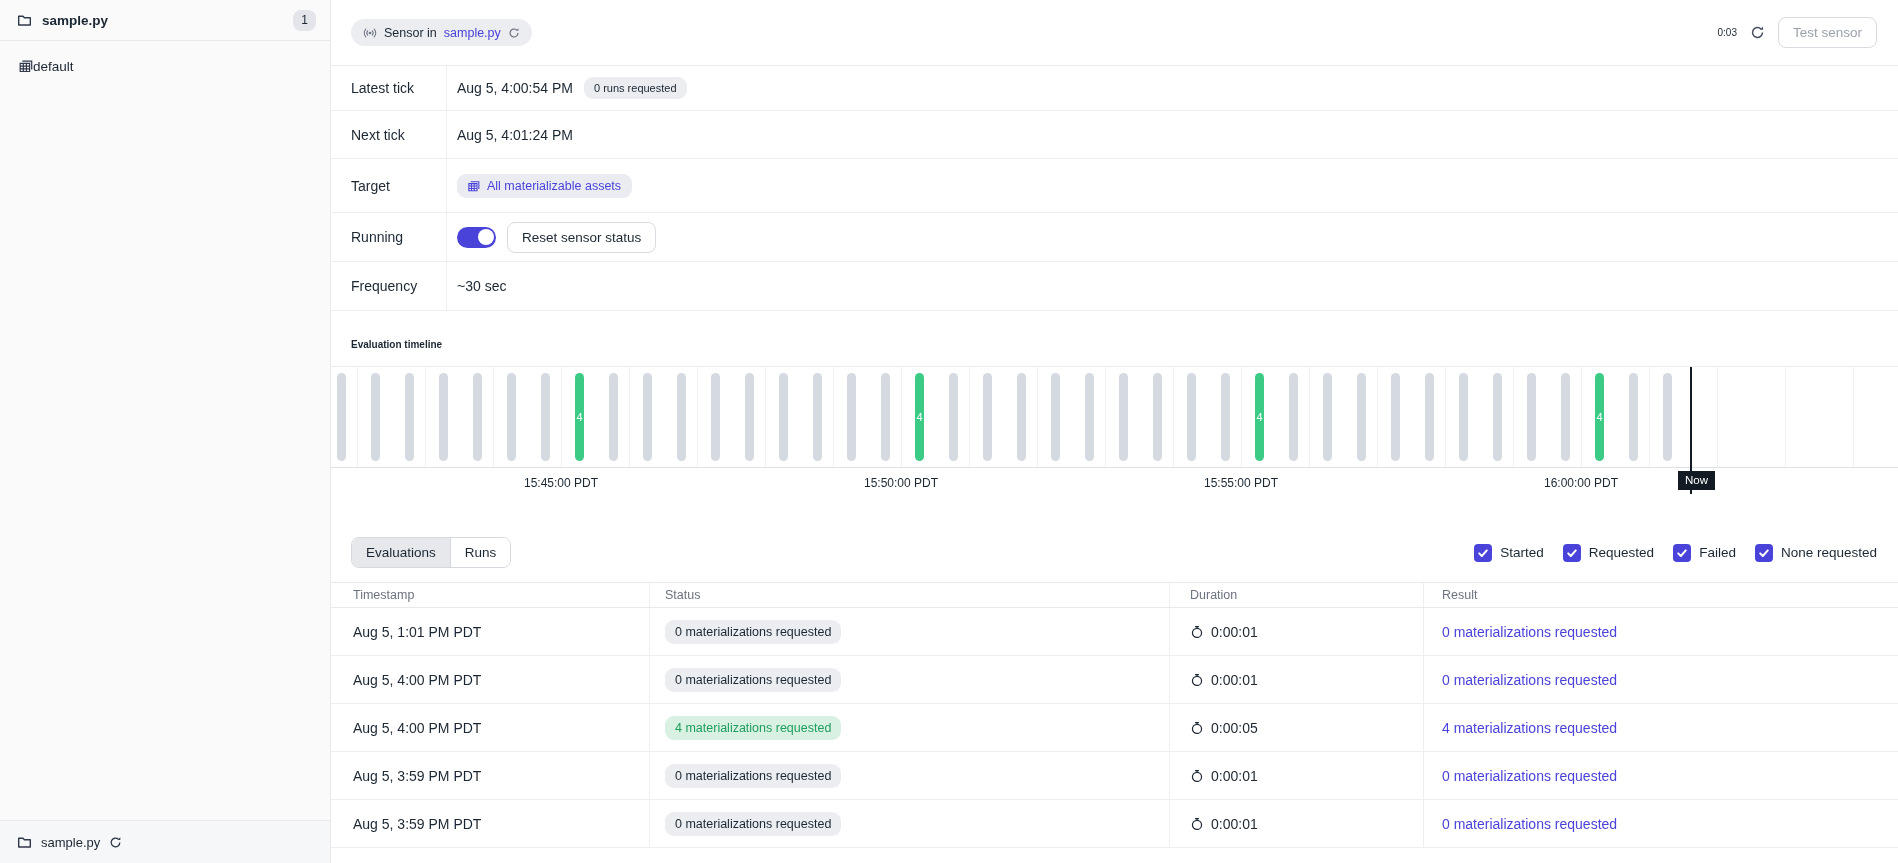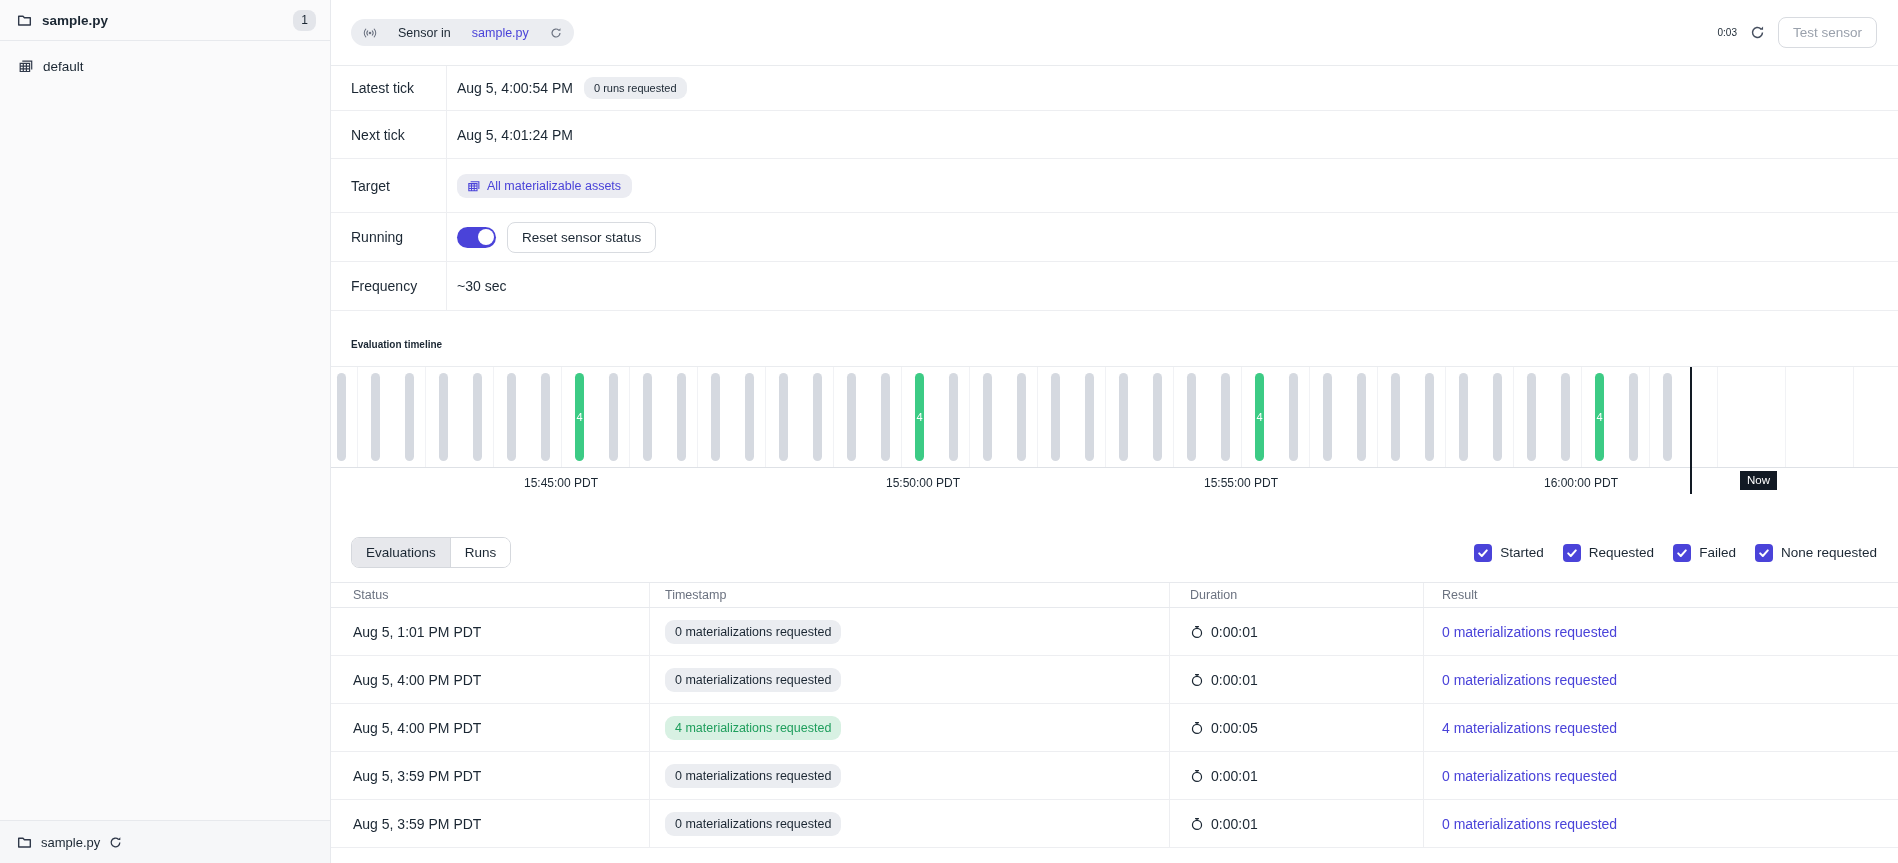--- a/index.html
+++ b/index.html
@@ -12,35 +12,35 @@
 
   
   .sidebar { position:absolute; left:0; top:0; width:331px; height:100%;
     background:#FAFAFB; border-right:1px solid #E7E9ED; }
   .sb-top { height:41px; display:flex; align-items:center; gap:10px;
     padding:0 14px 0 17px; border-bottom:1px solid #E7E9ED;
     font-size:13.5px; font-weight:700; color:#1B2733; }
   .badge-count { margin-left:auto; background:#E3E5EA; border-radius:8px;
     min-width:23px; height:21px; display:flex; align-items:center; justify-content:center;
     font-size:12px; font-weight:400; color:#1B2733; padding:0 6px; }
-  .sb-item { height:36px; margin-top:7px; display:flex; align-items:center; gap:10px;
+  .sb-item { height:36px; margin-top:7px; display:flex; align-items:center; gap:0;
     padding:0 17px; font-size:13.5px; color:#1B2733; cursor:pointer; }
   .sb-footer { position:absolute; left:0; right:0; bottom:0; height:43px;
     border-top:1px solid #E7E9ED; background:#F6F7F9;
     display:flex; align-items:center; gap:9px; padding:0 17px; font-size:13px; }
   .icon-dim { color:#30394a; }
   .icon-gray { color:#6B7280; }
 
   
   .main { position:absolute; left:331px; top:0; width:1567px; height:100%; background:#fff; }
 
   .hdr { height:66px; display:flex; align-items:center; gap:13px;
     padding:0 21px 0 20px; border-bottom:1px solid #E9EBEE; }
   .hdr-title { font-size:19px; font-weight:700; letter-spacing:.2px; }
-  .sensor-badge { display:flex; align-items:center; gap:21px; background:#EBEDF1;
+  .sensor-badge { display:flex; align-items:center; gap:7px; background:#EBEDF1;
     border-radius:14px; height:27px; padding:0 12px; font-size:12.5px; color:#1B2733; }
   .sensor-badge a { color:#4A43D9; text-decoration:none; }
   .hdr-right { margin-left:auto; display:flex; align-items:center; gap:11px; }
   .timer { font-size:10px; }
   .icon-btn { background:none; border:none; cursor:pointer; color:#454e5e; padding:2px; }
   .btn { font-family:inherit; background:#fff; border:1px solid #D8DBE0; border-radius:8px;
     font-size:13.5px; color:#1B2733; padding:7px 14px; cursor:pointer; }
   .btn.disabled { color:#9AA1AC; }
 
   
@@ -279,25 +279,25 @@
           <div class="tick-bar" style="left: 1060px;"></div>
           <div class="tick-bar" style="left: 1094px;"></div>
           <div class="tick-bar" style="left: 1128px;"></div>
           <div class="tick-bar" style="left: 1162px;"></div>
           <div class="tick-bar" style="left: 1196px;"></div>
           <div class="tick-bar" style="left: 1230px;"></div>
           <div class="tick-bar requested" style="left: 1264px;">4</div>
           <div class="tick-bar" style="left: 1298px;"></div>
           <div class="tick-bar" style="left: 1332px;"></div>
           <div class="now-line" style="left: 1359px;"></div>
-          <div class="now-tip" style="left: 1409px;">Now</div>
+          <div class="now-tip" style="left: 1347px;">Now</div>
         </div>
       <div class="tl-labels" id="tl-labels">
           <span class="tl-label" style="left: 230px;">15:45:00 PDT</span>
-          <span class="tl-label" style="left: 592px;">15:50:00 PDT</span>
+          <span class="tl-label" style="left: 570px;">15:50:00 PDT</span>
           <span class="tl-label" style="left: 910px;">15:55:00 PDT</span>
           <span class="tl-label" style="left: 1250px;">16:00:00 PDT</span>
         </div>
     </div>
 
     <div class="controls-row">
       <div class="seg" id="seg-tabs">
           <button class="seg-item active">Evaluations</button>
           <button class="seg-item">Runs</button>
         </div>
@@ -332,22 +332,22 @@
                 <path d="M2.2 6.4 L4.8 9 L9.8 3.4" fill="none" stroke="#fff" stroke-width="2" stroke-linecap="round" stroke-linejoin="round"></path>
               </svg>
             </span>
             <span>None requested</span>
           </label>
         </div>
     </div>
 
     <div class="data-table" id="data-table">
         <div class="t-row head">
+          <div class="t-cell">Timestamp</div>
           <div class="t-cell">Status</div>
-          <div class="t-cell">Timestamp</div>
           <div class="t-cell">Duration</div>
           <div class="t-cell">Result</div>
         </div>
         <div class="t-row body">
           <div class="t-cell">
             <span>Aug 5, 1:01 PM PDT</span>
           </div>
           <div class="t-cell">
             <span class="status-pill">0 materializations requested</span>
           </div>

